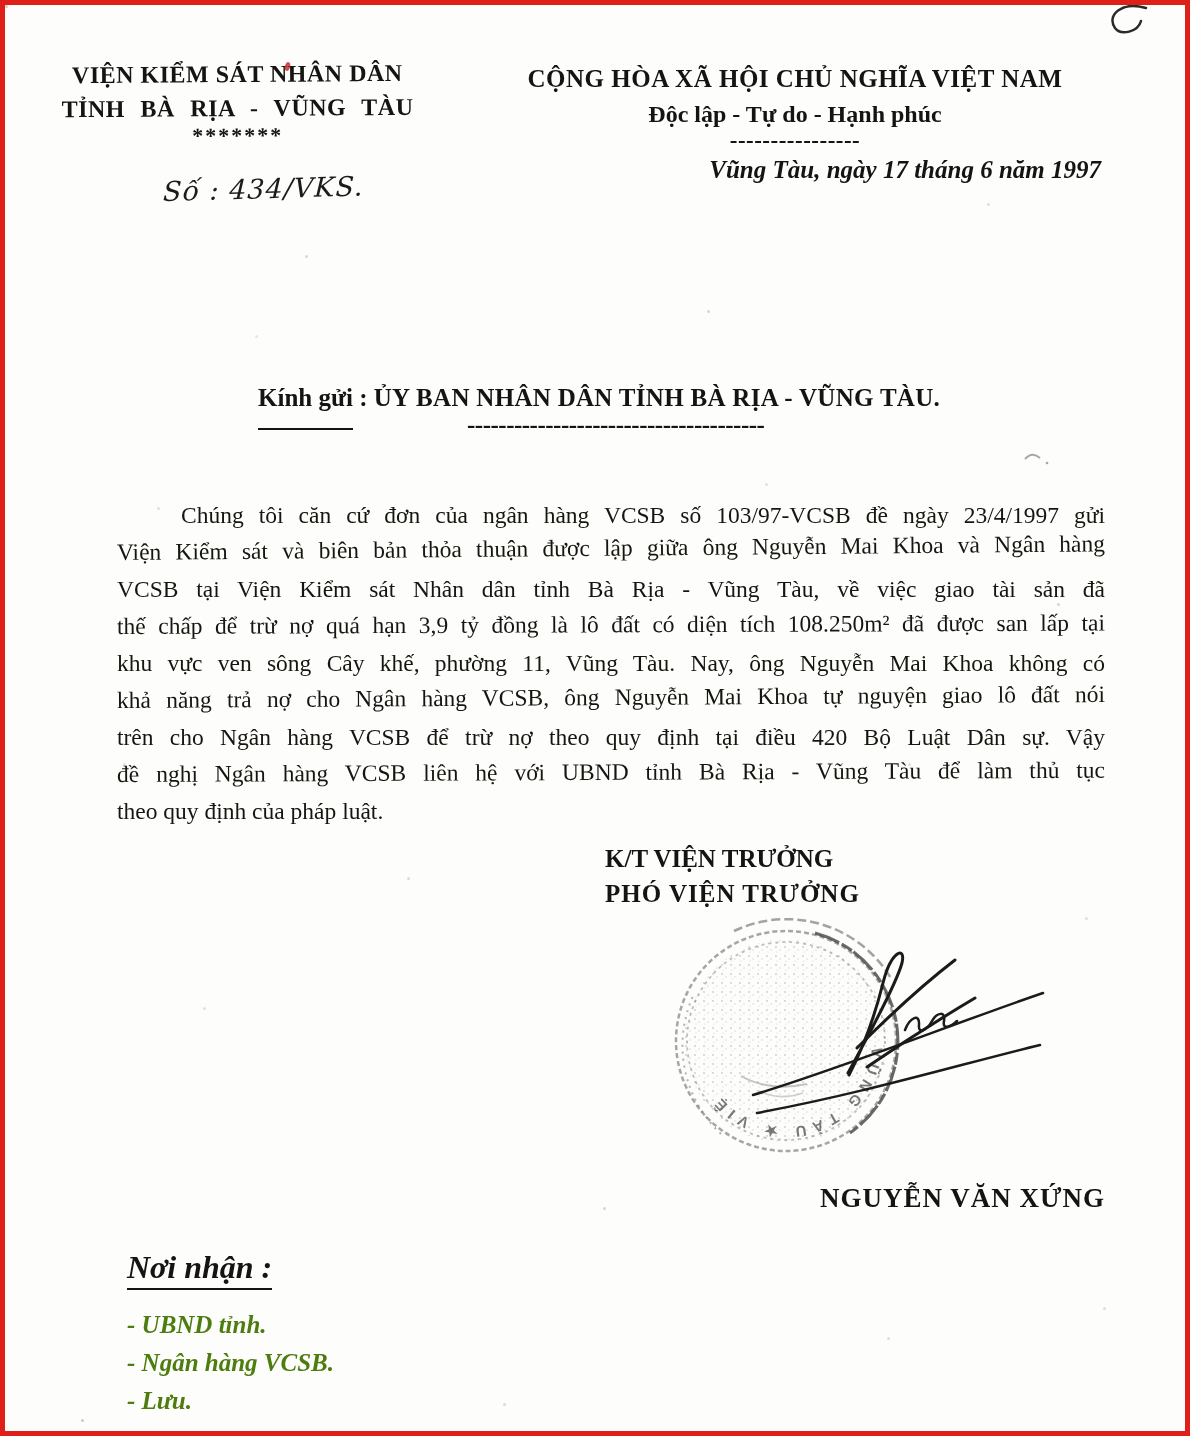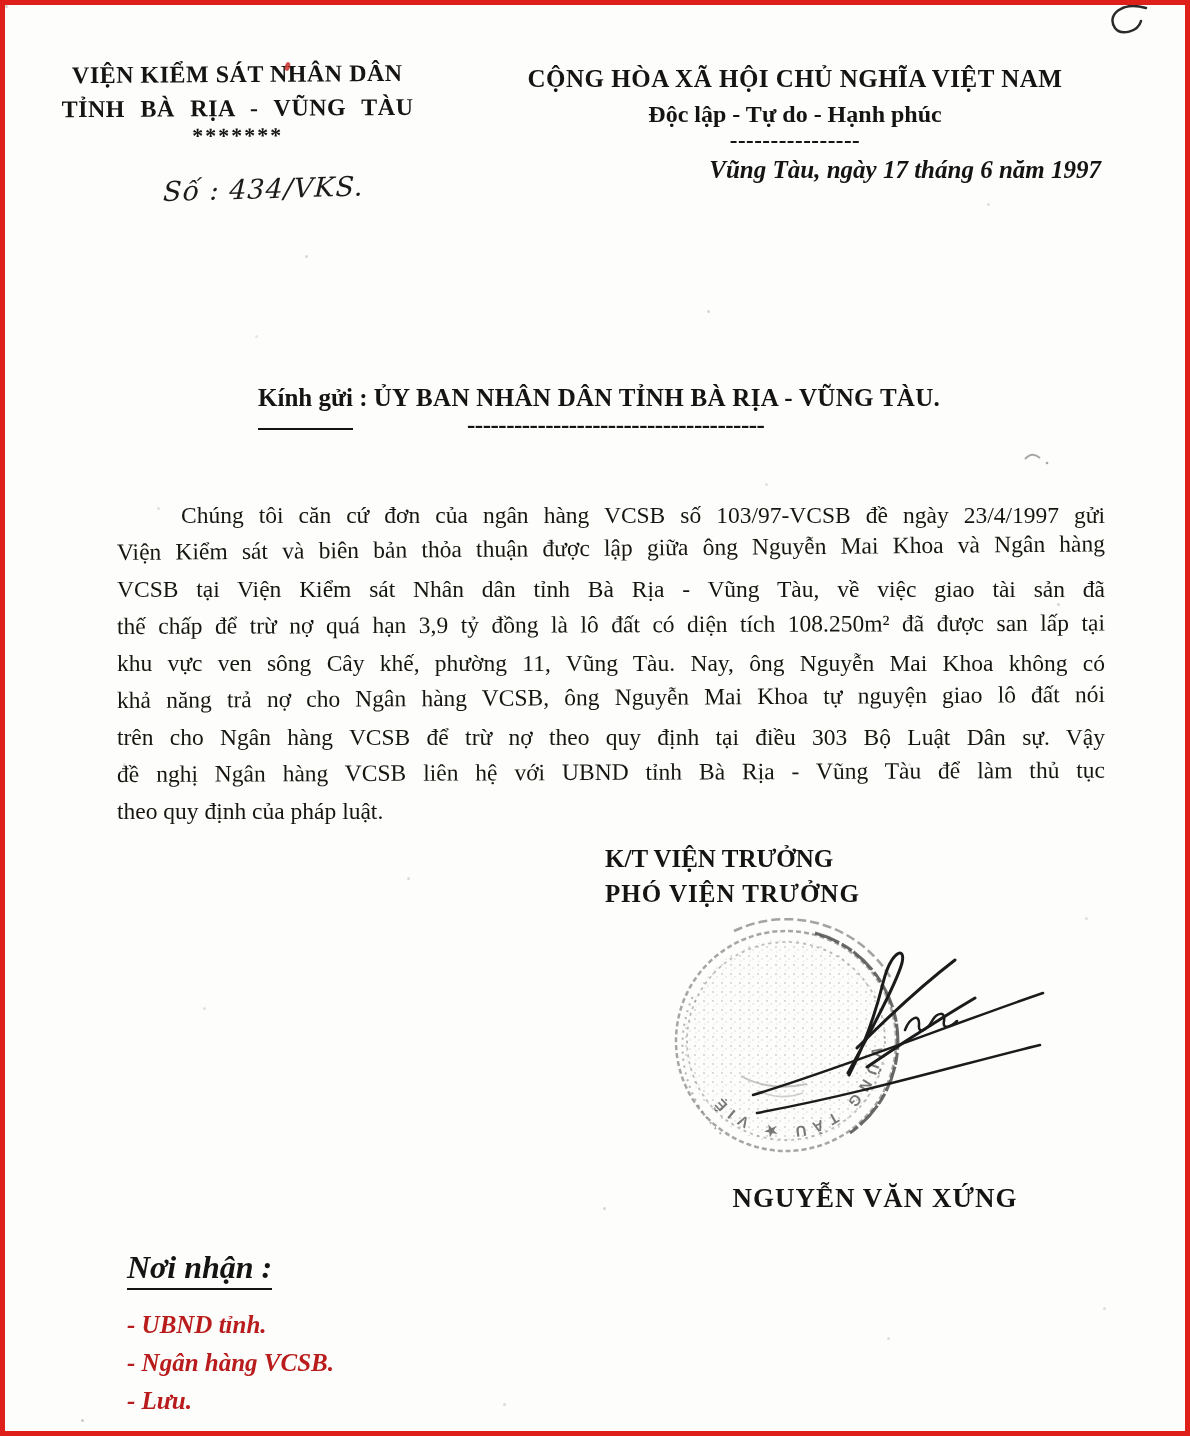--- a/index.html
+++ b/index.html
@@ -48,29 +48,29 @@
   .bodyp .ln:nth-child(4) { transform:rotate(-0.2deg); }
   .bodyp .ln:nth-child(6) { transform:rotate(-0.35deg); }
   .bodyp .ln:nth-child(8) { transform:rotate(-0.25deg); }
   .bodyp .ln:last-child { text-align-last:left; }
 
   
   .closing { left:600px; top:840px; width:535px; text-align:left; font-weight:bold; }
   .closing .c1 { font-size:25px; }
   .closing .c2 { font-size:25px; margin-top:9px; letter-spacing:0.3px; }
   .closing .c3 { font-size:25px; margin-top:7px; letter-spacing:1px; }
-  .signer { left:640px; top:1178px; width:460px; text-align:center;
+  .signer { left:640px; top:1178px; width:460px; text-align:right;
             font-size:27px; font-weight:bold; letter-spacing:1px; }
 
   
   .noinhan { left:122px; top:1244px; }
   .noinhan .lbl { display:inline-block; font-size:32px; font-weight:bold; font-style:italic;
                   border-bottom:2.5px solid #141414; padding-bottom:2px; }
   .noinhan .items { margin-top:16px; font-size:25px; font-style:italic; font-weight:600;
-                    line-height:38px; color:#b91c1c; }
+                    line-height:38px; color:#4d7c0f; }
 
   
   .reddot { left:280px; top:57px; width:5px; height:9px; background:#c2231e;
             border-radius:50%; opacity:.8; transform:rotate(15deg); }
   .noise { left:0; top:0; width:3px; height:3px; border-radius:50%; background:rgba(50,45,40,.22);
     box-shadow: 300px 250px 0 rgba(60,55,50,.18), 702px 305px 0 rgba(60,55,50,.2),
       152px 502px 0 rgba(60,55,50,.15), 1052px 598px 0 rgba(60,55,50,.2),
       903px 758px 0 rgba(60,55,50,.16), 402px 872px 0 rgba(60,55,50,.18),
       198px 1002px 0 rgba(60,55,50,.15), 598px 1202px 0 rgba(60,55,50,.2),
       1098px 1302px 0 rgba(60,55,50,.16), 498px 1398px 0 rgba(60,55,50,.18),
@@ -104,21 +104,21 @@
   </div>
   <div class="abs salutdiv">--------------------------------------</div>
 
   <div class="abs bodyp">
     <div class="ln">Chúng tôi căn cứ đơn của ngân hàng VCSB số 103/97-VCSB đề ngày 23/4/1997 gửi</div>
     <div class="ln">Viện Kiểm sát và biên bản thỏa thuận được lập giữa ông Nguyễn Mai Khoa và Ngân hàng</div>
     <div class="ln">VCSB tại Viện Kiểm sát Nhân dân tỉnh Bà Rịa - Vũng Tàu, về việc giao tài sản đã</div>
     <div class="ln">thế chấp để trừ nợ quá hạn 3,9 tỷ đồng là lô đất có diện tích 108.250m² đã được san lấp tại</div>
     <div class="ln">khu vực ven sông Cây khế, phường 11, Vũng Tàu. Nay, ông Nguyễn Mai Khoa không có</div>
     <div class="ln">khả năng trả nợ cho Ngân hàng VCSB, ông Nguyễn Mai Khoa tự nguyện giao lô đất nói</div>
-    <div class="ln">trên cho Ngân hàng VCSB để trừ nợ theo quy định tại điều 303 Bộ Luật Dân sự. Vậy</div>
+    <div class="ln">trên cho Ngân hàng VCSB để trừ nợ theo quy định tại điều 420 Bộ Luật Dân sự. Vậy</div>
     <div class="ln">đề nghị Ngân hàng VCSB liên hệ với UBND tỉnh Bà Rịa - Vũng Tàu để làm thủ tục</div>
     <div class="ln">theo quy định của pháp luật.</div>
   </div>
 
   <div class="abs closing">
     <div class="c1">K/T VIỆN TRƯỞNG</div>
     <div class="c3">PHÓ VIỆN TRƯỞNG</div>
   </div>
 
   <svg class="abs" style="left:616px; top:886px;" width="340" height="320" viewBox="0 0 340 320">

